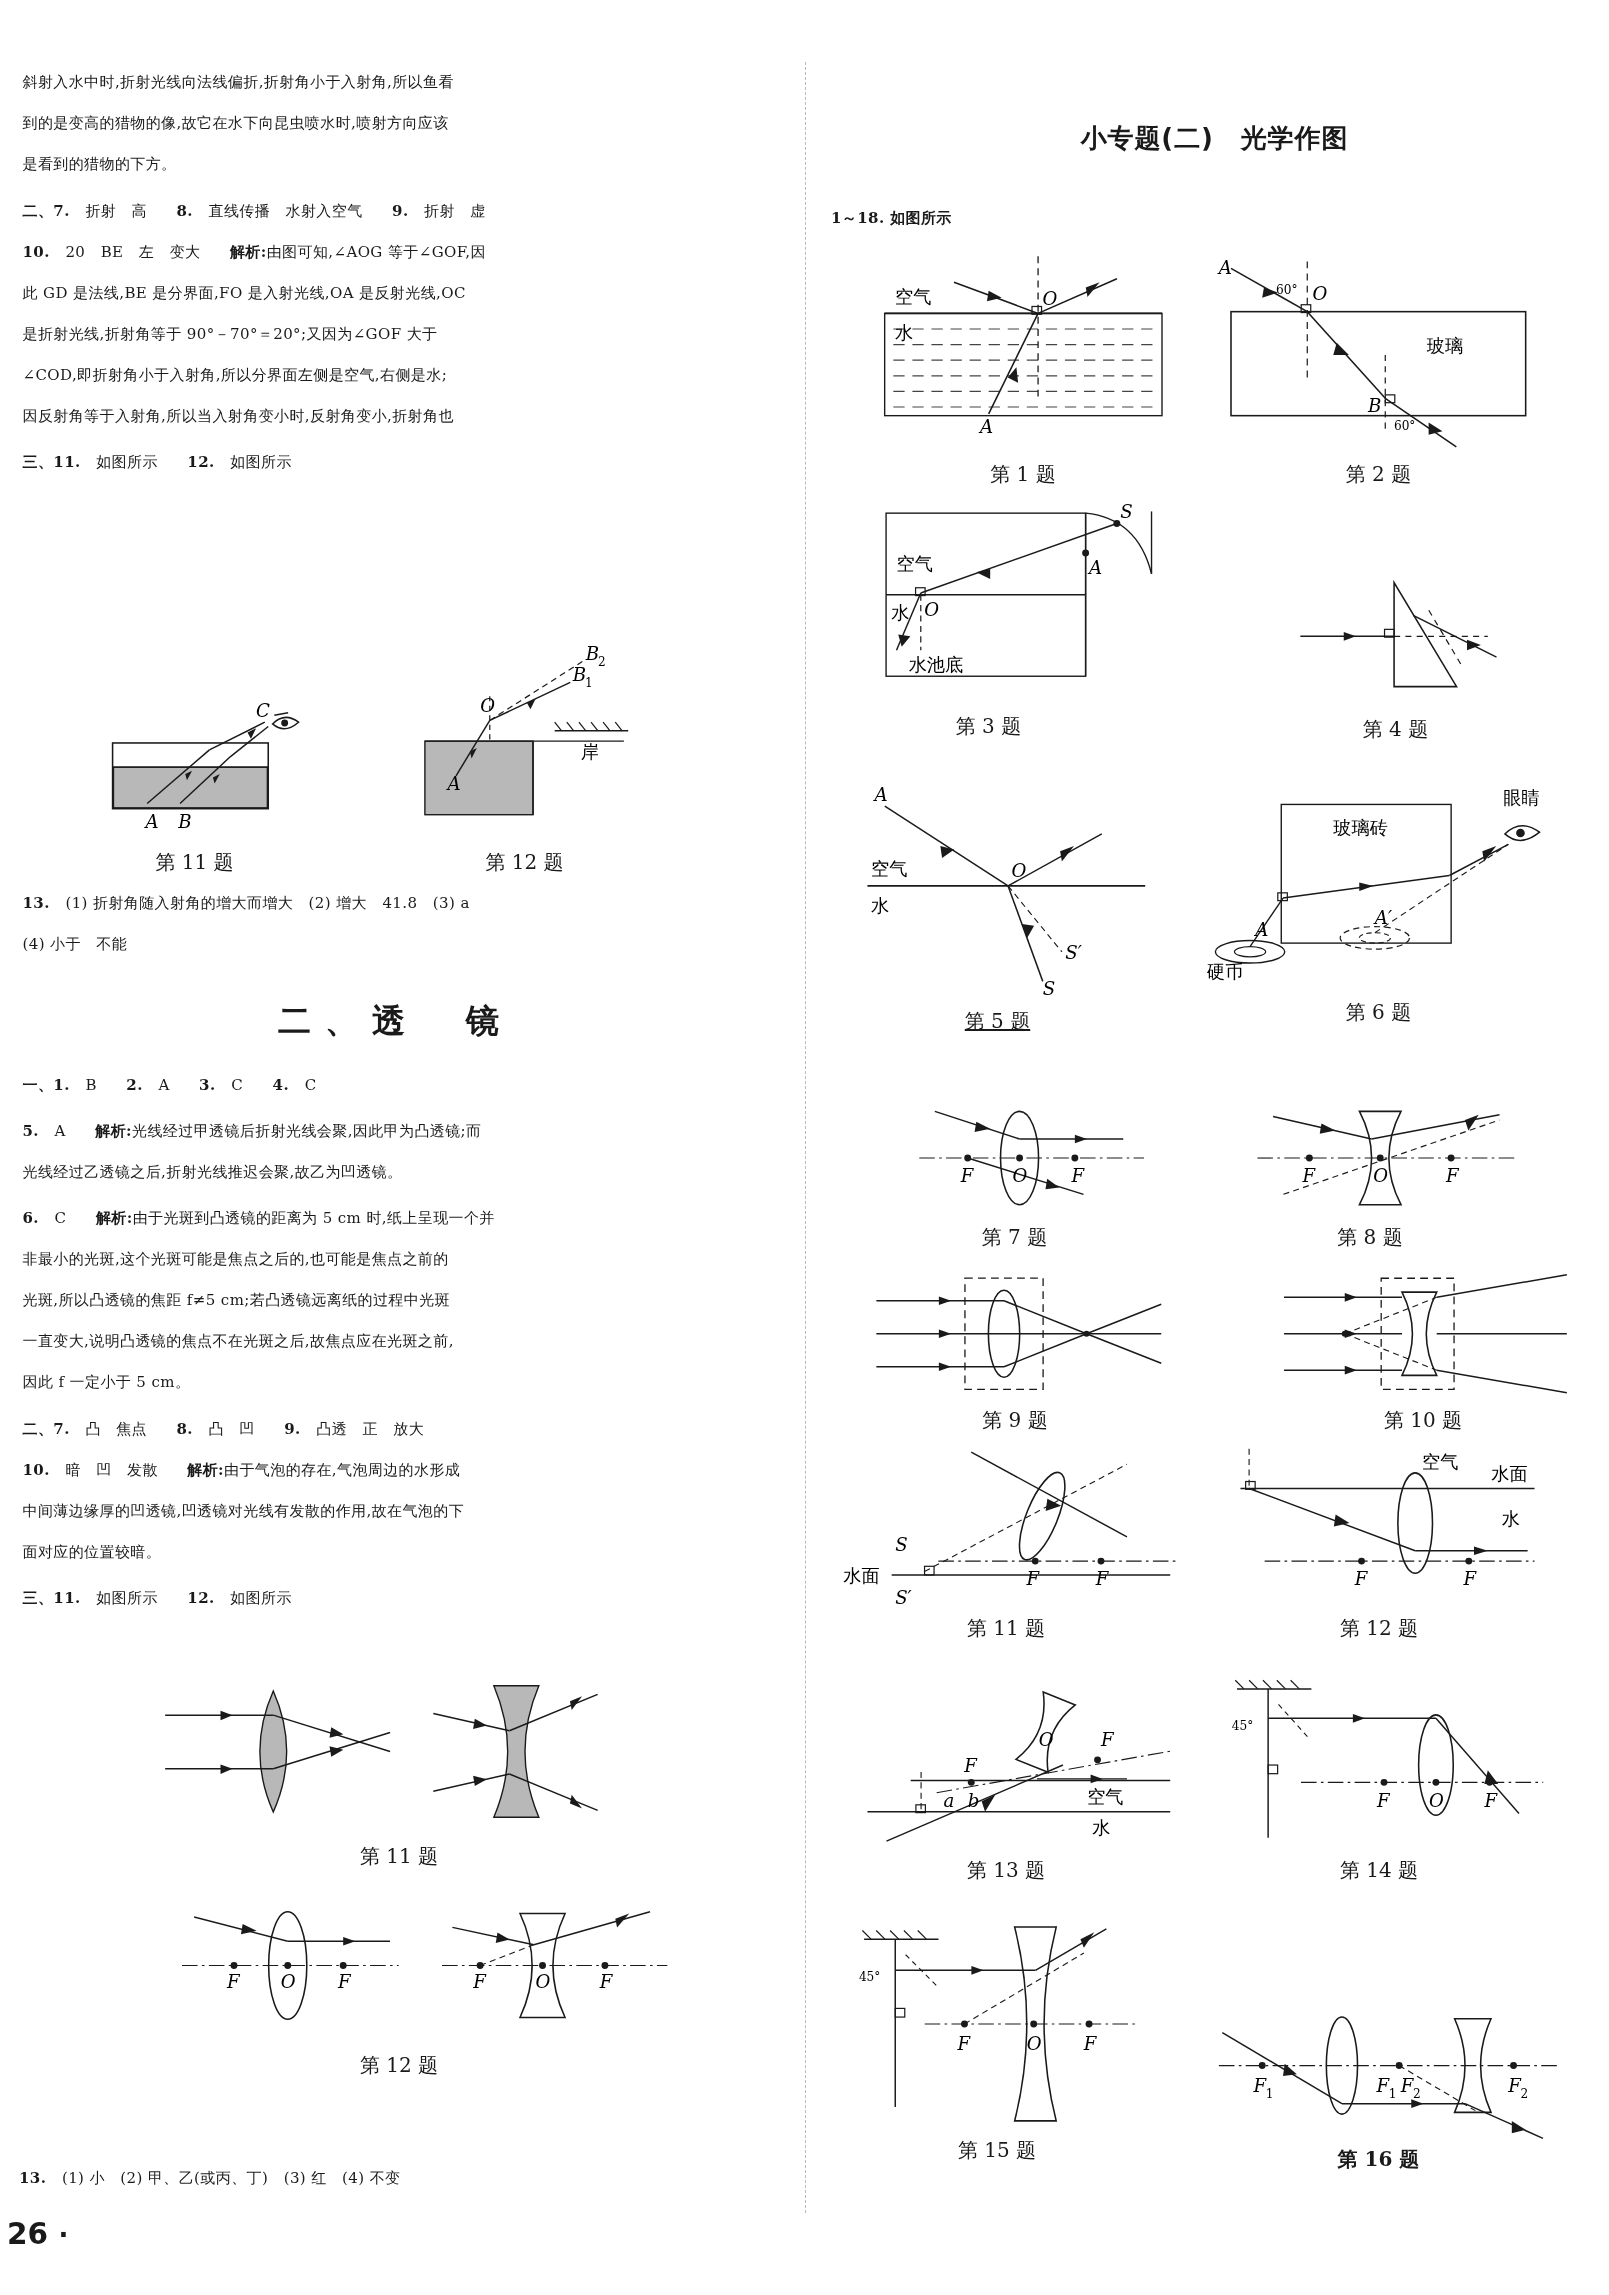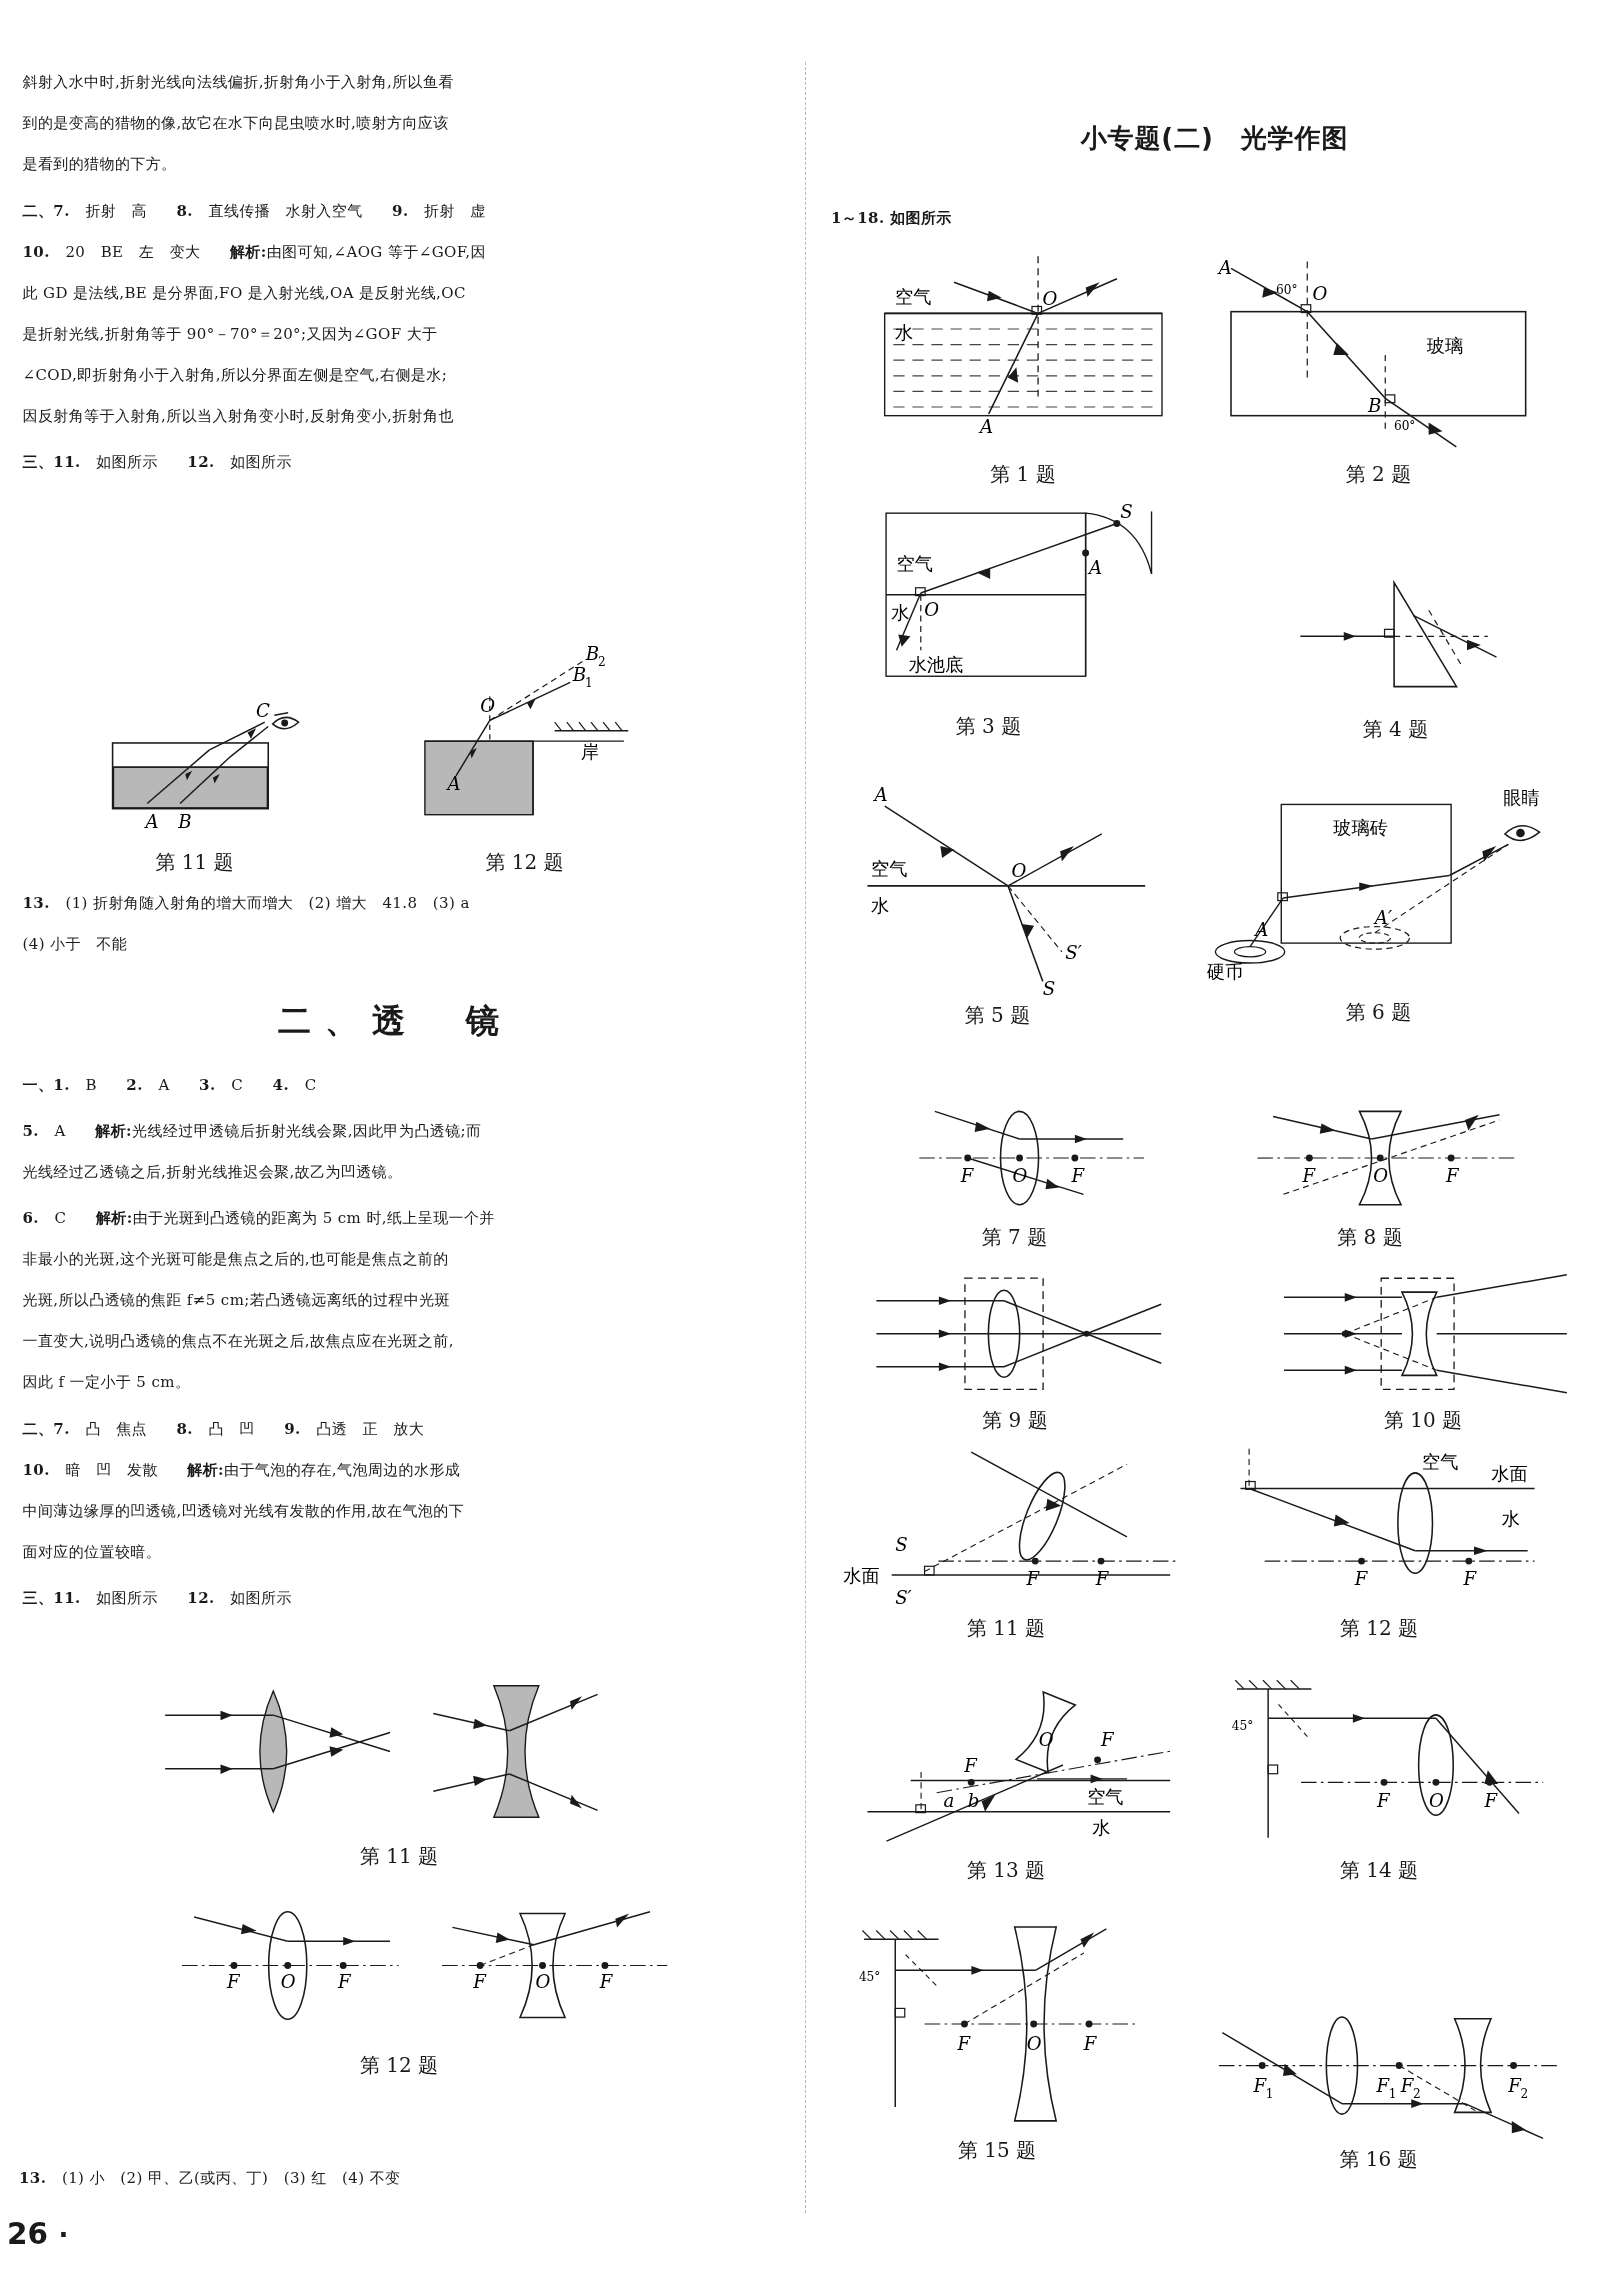--- a/index.html
+++ b/index.html
@@ -348,21 +348,21 @@
       <line x1="182" y1="122" x2="222" y2="232" class="stk" stroke-width="1.7"></line>
       <polygon points="198,166 204,182 212,168" fill="#1a1a1a"></polygon>
       <line x1="182" y1="122" x2="244" y2="198" class="stk" stroke-width="1.3" stroke-dasharray="7 5"></line>
       <text class="lbl" x="28" y="24">A</text>
       <text class="lbl" x="186" y="112">O</text>
       <text class="lblcn" x="24" y="110">空气</text>
       <text class="lblcn" x="24" y="152">水</text>
       <text class="lbl" x="248" y="206">S′</text>
       <text class="lbl" x="222" y="248">S</text>
     </svg>
-    <div class="cap" style="width:295px;margin-top:5px;">第 5 题</div>
+    <div class="cap" style="width:295px;margin-top:11px;text-decoration:underline;">第 5 题</div>
   </div>
 
   <div class="fig" style="left:1205px;top:780px;">
     <svg width="364" height="217" viewBox="0 0 420 250">
       <rect x="88" y="28" width="196" height="160" class="stk" stroke-width="1.6"></rect>
       <ellipse cx="52" cy="198" rx="40" ry="13" class="stk" stroke-width="1.6"></ellipse>
       <ellipse cx="52" cy="198" rx="18" ry="6" class="stk" stroke-width="1.4"></ellipse>
       <ellipse cx="196" cy="182" rx="40" ry="13" class="stk" stroke-width="1.4" stroke-dasharray="7 5"></ellipse>
       <ellipse cx="196" cy="182" rx="18" ry="6" class="stk" stroke-width="1.3" stroke-dasharray="6 4"></ellipse>
       <rect x="84" y="130" width="11" height="9" class="stk" stroke-width="1.4"></rect>
@@ -610,21 +610,21 @@
       <line x1="224" y1="72" x2="312" y2="124" class="stk" stroke-width="1.3" stroke-dasharray="7 5"></line>
       <text class="lbl" x="56" y="102">F</text>
       <text class="lblsm" x="70" y="109">1</text>
       <text class="lbl" x="198" y="102">F</text>
       <text class="lblsm" x="212" y="109">1</text>
       <text class="lbl" x="226" y="102">F</text>
       <text class="lblsm" x="240" y="109">2</text>
       <text class="lbl" x="350" y="102">F</text>
       <text class="lblsm" x="364" y="109">2</text>
     </svg>
-    <div class="cap" style="width:347px;margin-top:3.5px;">第 16 题</div>
+    <div class="cap" style="width:347px;margin-top:3.5px;font-weight:bold;">第 16 题</div>
   </div>
 
   <div class="folio">
     <span>26</span><span class="dot">·</span>
   </div>
 
 </div>
 
 
 </body></html>

